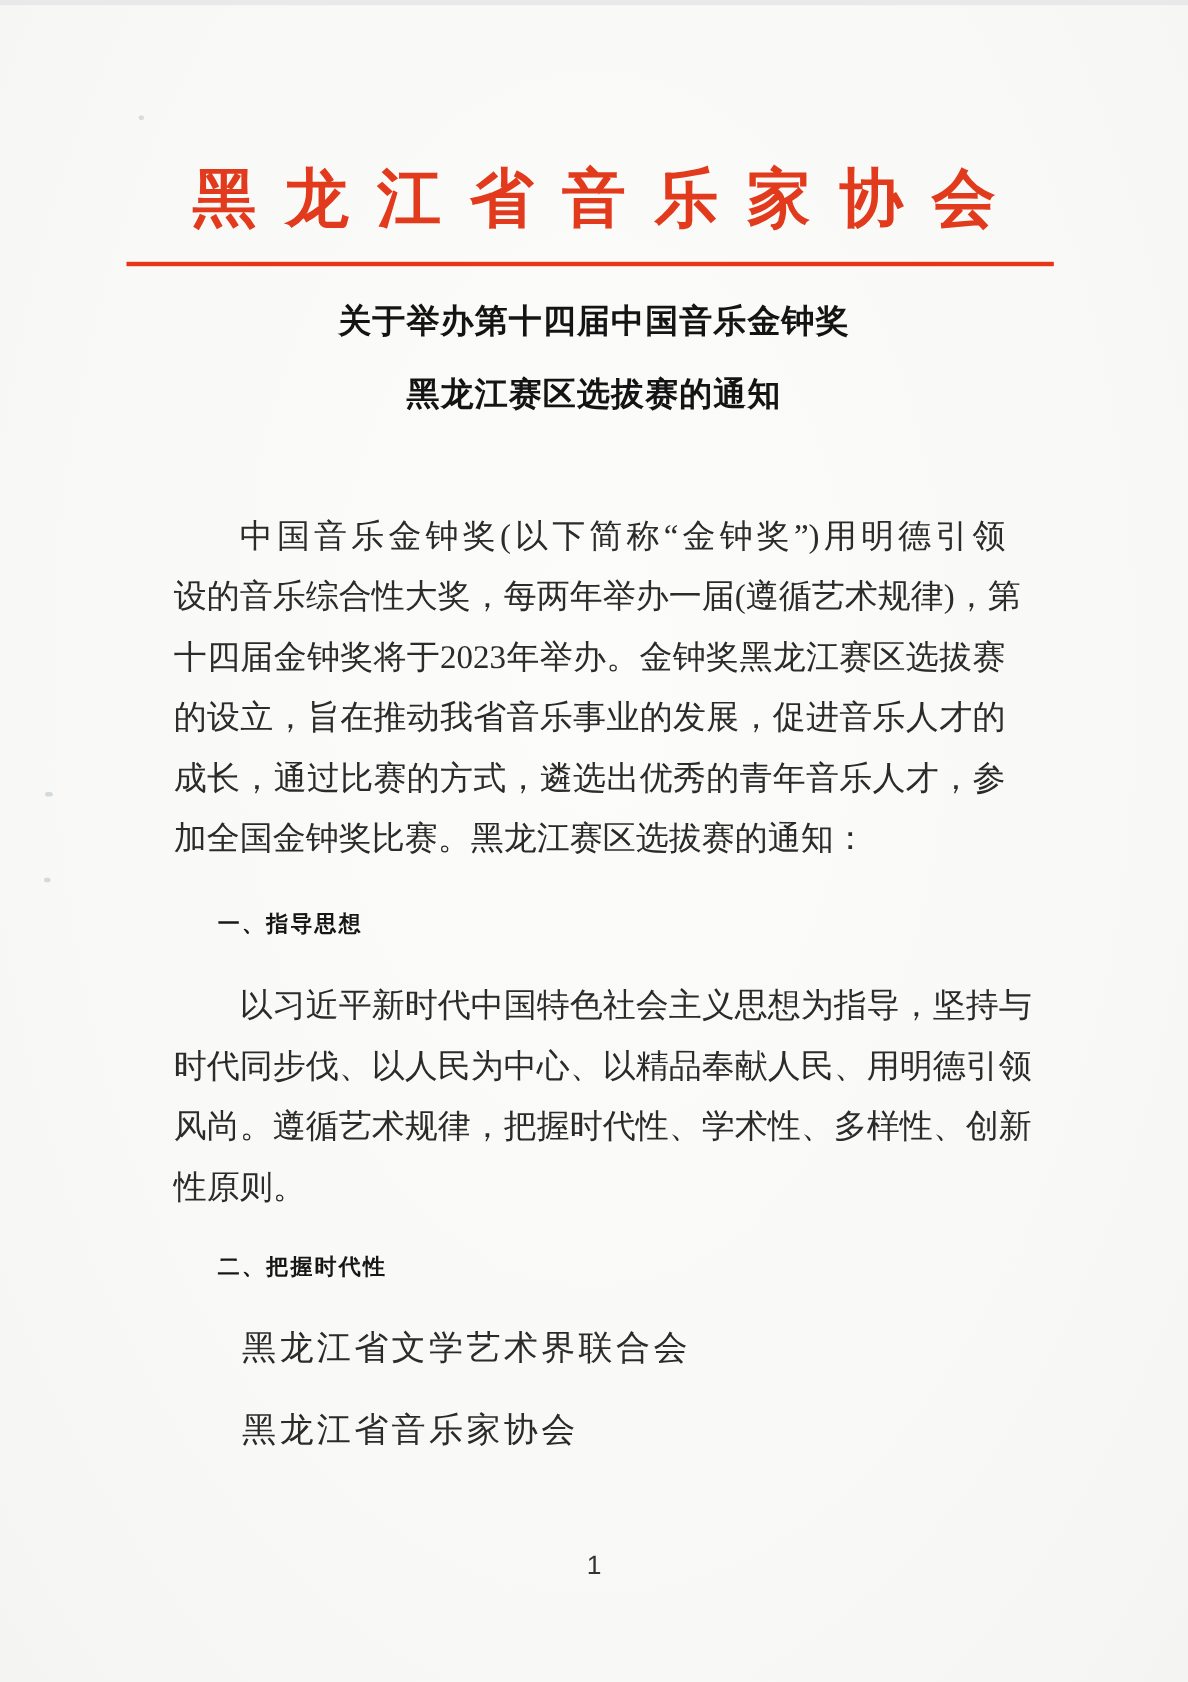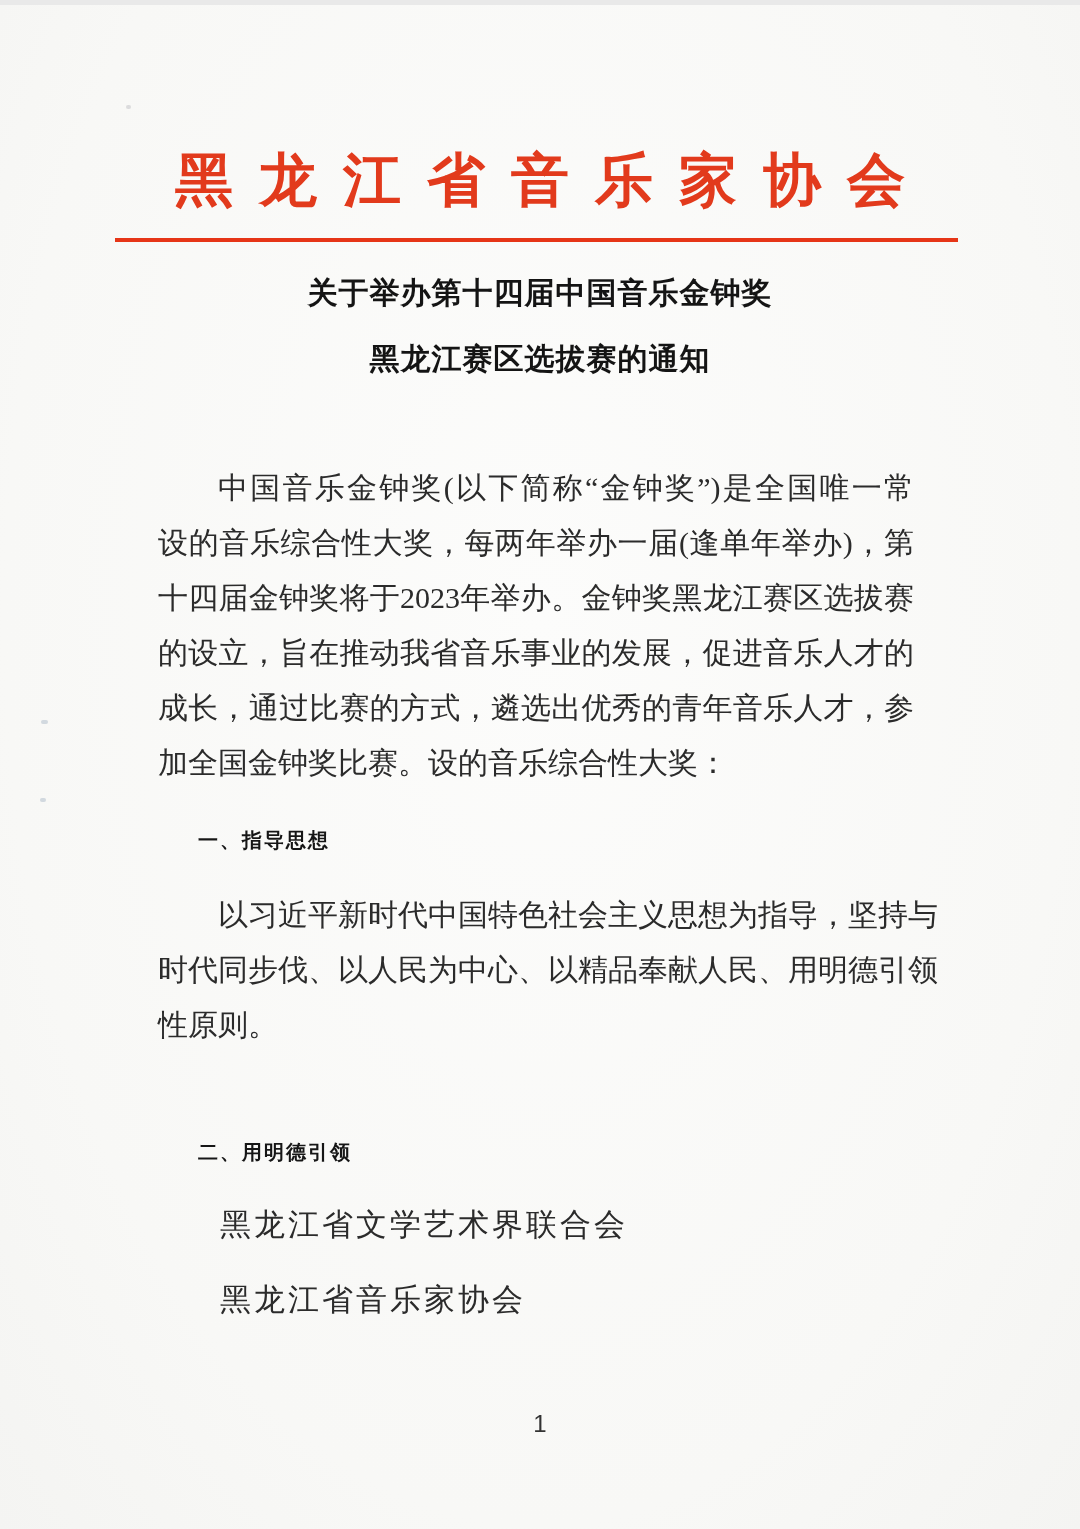--- a/index.html
+++ b/index.html
@@ -136,37 +136,38 @@
   <div class="letterhead">黑龙江省音乐家协会</div>
 
   <div class="rule"></div>
 
   <div class="title">
     <div class="title-line">关于举办第十四届中国音乐金钟奖</div>
     <div class="title-line">黑龙江赛区选拔赛的通知</div>
   </div>
 
   <div class="para para1">
-    <div class="line first">中国音乐金钟奖(以下简称“金钟奖”)是全国唯一常</div>
-    <div class="line">设的音乐综合性大奖，每两年举办一届(逢单年举办)，第</div>
+    <div class="line first">中国音乐金钟奖(以下简称“金钟奖”)用明德引领</div>
+    <div class="line">设的音乐综合性大奖，每两年举办一届(遵循艺术规律)，第</div>
     <div class="line">十四届金钟奖将于2023年举办。金钟奖黑龙江赛区选拔赛</div>
     <div class="line">的设立，旨在推动我省音乐事业的发展，促进音乐人才的</div>
     <div class="line">成长，通过比赛的方式，遴选出优秀的青年音乐人才，参</div>
-    <div class="line last">加全国金钟奖比赛。设的音乐综合性大奖：</div>
+    <div class="line last">加全国金钟奖比赛。黑龙江赛区选拔赛的通知：</div>
   </div>
 
   <div class="heading heading1">一、指导思想</div>
 
   <div class="para para2">
     <div class="line first">以习近平新时代中国特色社会主义思想为指导，坚持与</div>
     <div class="line">时代同步伐、以人民为中心、以精品奉献人民、用明德引领</div>
+    <div class="line">风尚。遵循艺术规律，把握时代性、学术性、多样性、创新</div>
     <div class="line last">性原则。</div>
   </div>
 
-  <div class="heading heading2">二、用明德引领</div>
+  <div class="heading heading2">二、把握时代性</div>
 
   <div class="org org1">黑龙江省文学艺术界联合会</div>
 
   <div class="org org2">黑龙江省音乐家协会</div>
 
   <div class="pagenum">1</div>
 
   <div class="speck s1"></div>
   <div class="speck s2"></div>
   <div class="speck s3"></div>

